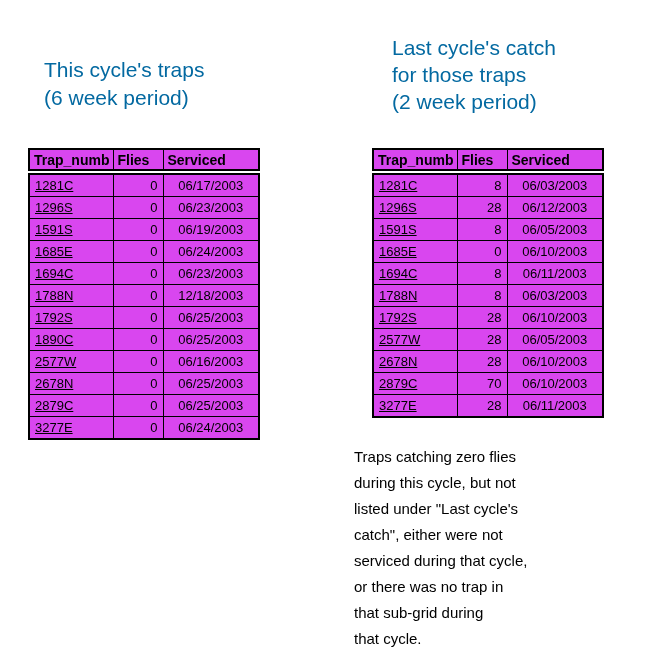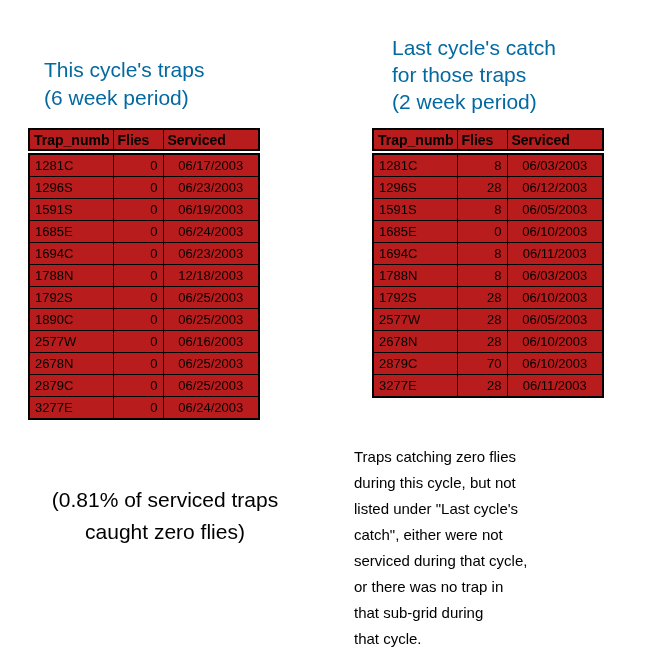--- a/index.html
+++ b/index.html
@@ -30,21 +30,22 @@
   .right-title {
     left: 392px;
     top: 34px;
     line-height: 27px;
   }
   table.grid {
     position: absolute;
     border-collapse: collapse;
     table-layout: fixed;
     width: 230px;
-    background: #b91c1c;
+    background: #d946ef;
+    margin-top: 20px;
   }
   table.grid th, table.grid td {
     border: 1px solid #000000;
     overflow: hidden;
     white-space: nowrap;
     font-size: 13px;
     padding: 0 5px;
     height: 21px;
     vertical-align: middle;
   }
@@ -61,21 +62,21 @@
   table.body {
     border: 2px solid #000000;
   }
   .left-col { left: 28px; }
   .right-col { left: 372px; }
   .hdr-row { top: 128px; }
   .body-row { top: 153px; }
   col.w0 { width: 84px; }
   col.w1 { width: 50px; }
   col.w2 { width: 96px; }
-  td.cell-trap { text-align: left; }
+  td.cell-trap { text-align: left; text-decoration: underline; }
   td.cell-flies { text-align: right; }
   td.cell-date { text-align: center; }
   .caption {
     position: absolute;
     left: 10px;
     top: 484px;
     width: 310px;
     text-align: center;
     font-size: 21px;
     line-height: 32px;
@@ -285,22 +286,20 @@
         </tr>
 
         <tr>
           <td class="cell-trap">3277E</td>
           <td class="cell-flies">28</td>
           <td class="cell-date">06/11/2003</td>
         </tr>
       </tbody>
   </table>
 
-  <div class="caption">(0.81% of serviced traps
-caught zero flies)</div>
 
   <div class="note">Traps catching zero flies
 during this cycle, but not
 listed under "Last cycle's
 catch", either were not
 serviced during that cycle,
 or there was no trap in
 that sub-grid during
 that cycle.</div>
 

